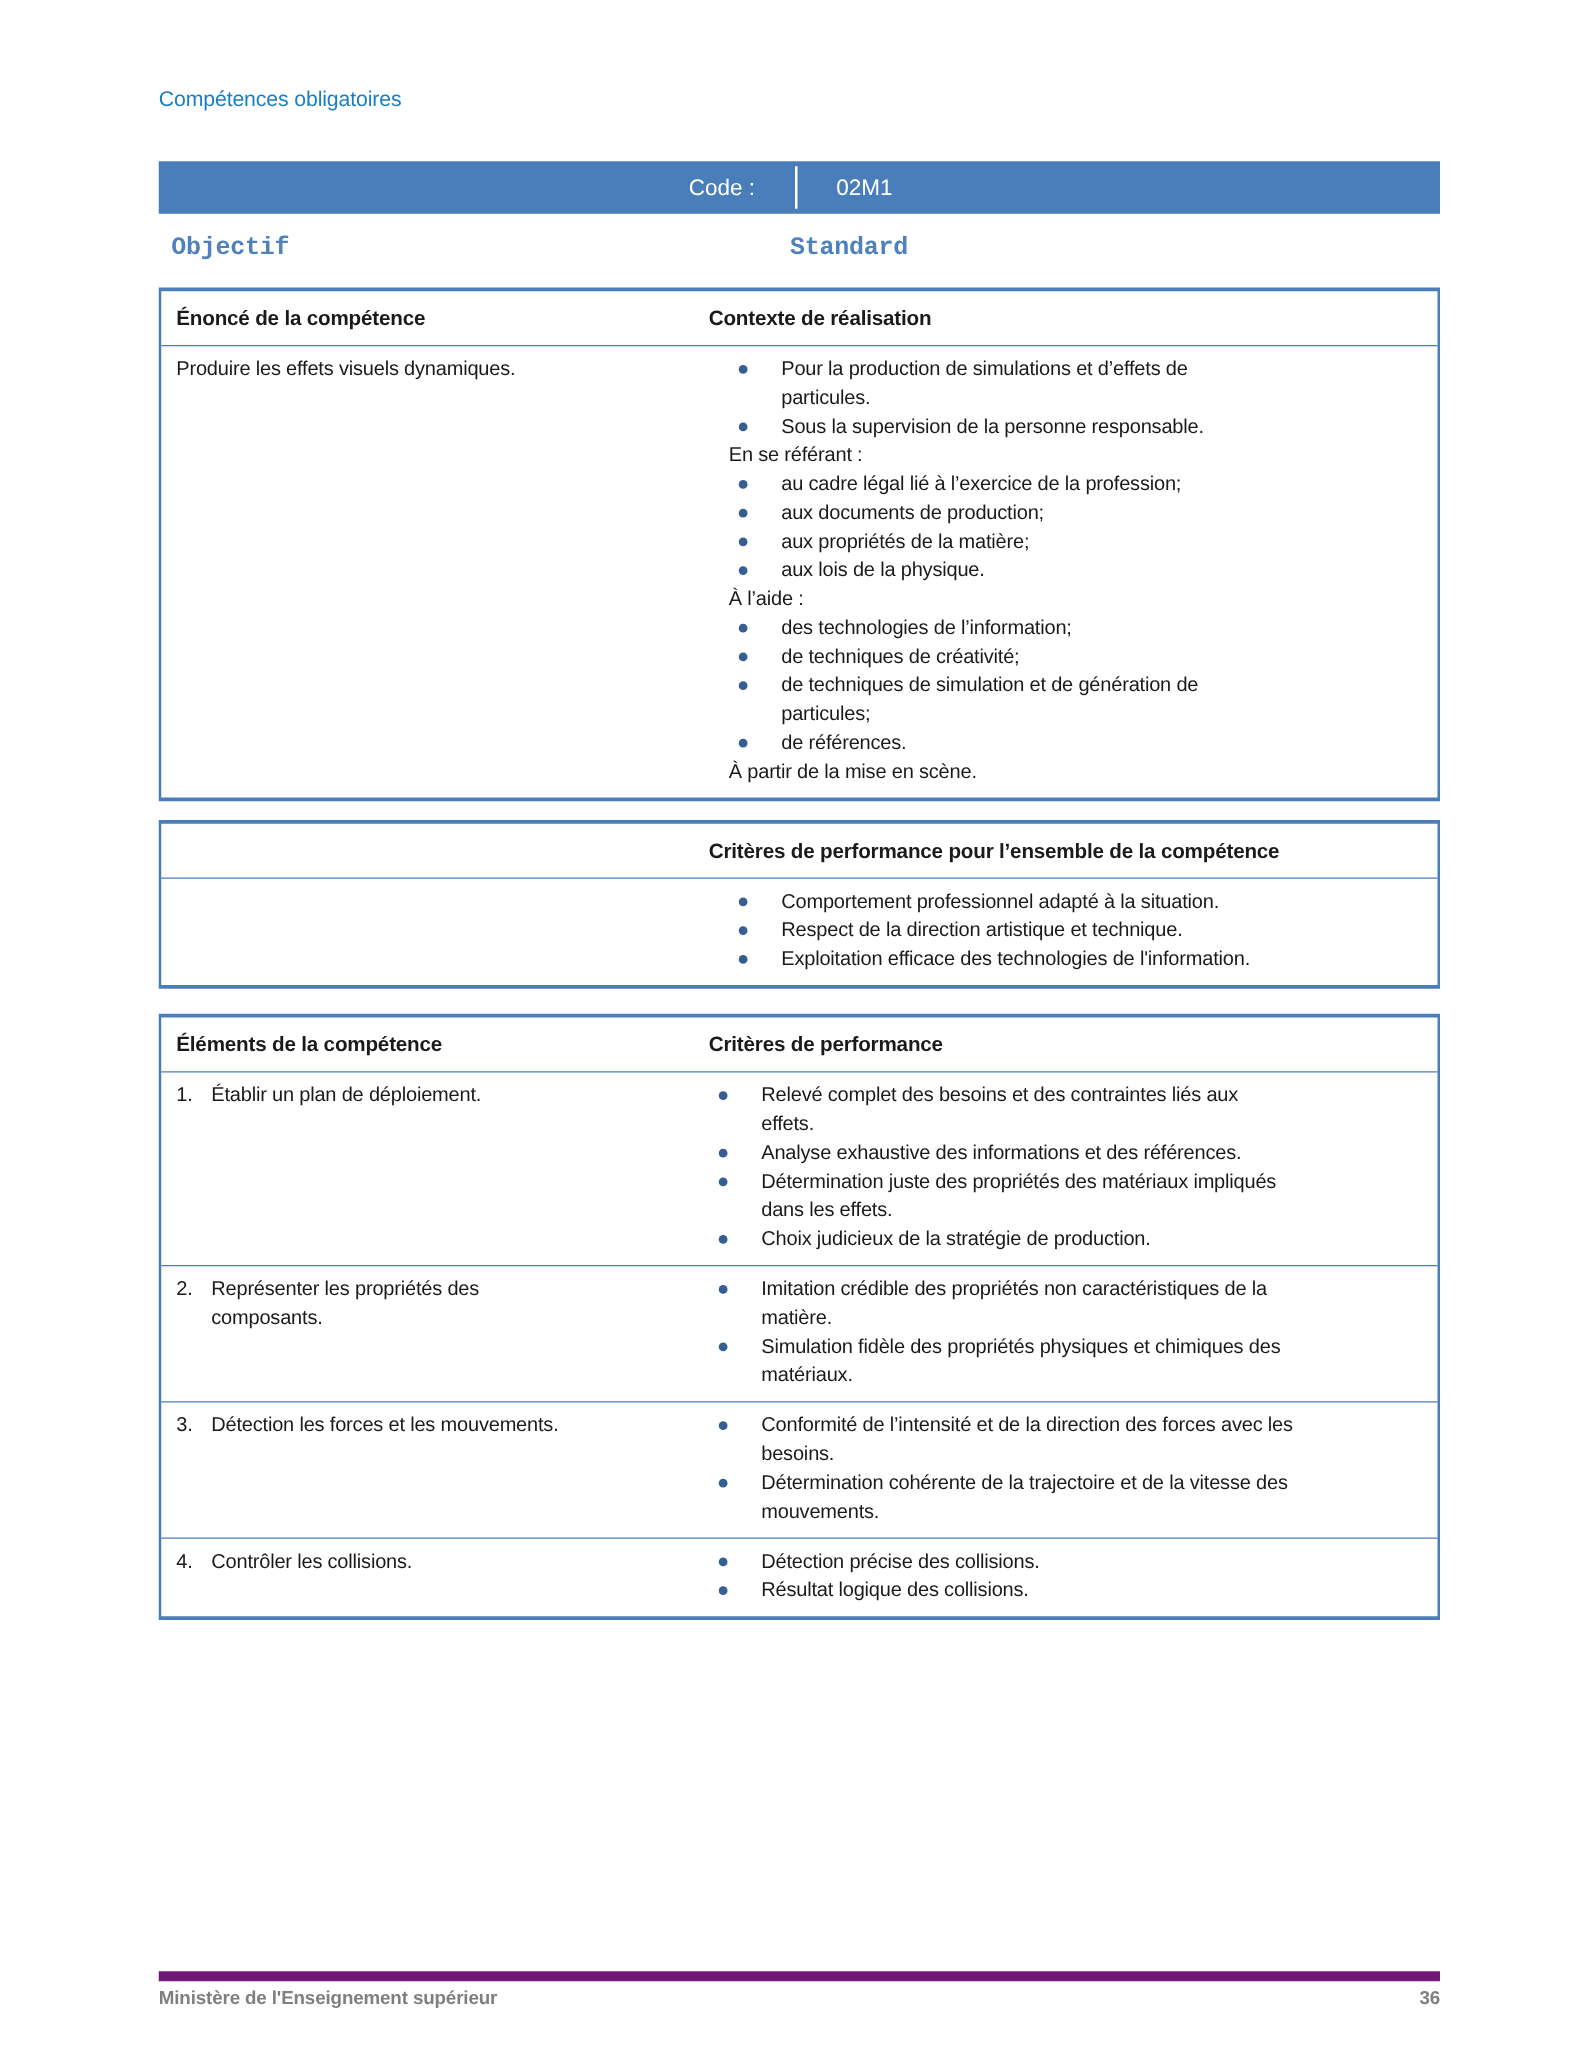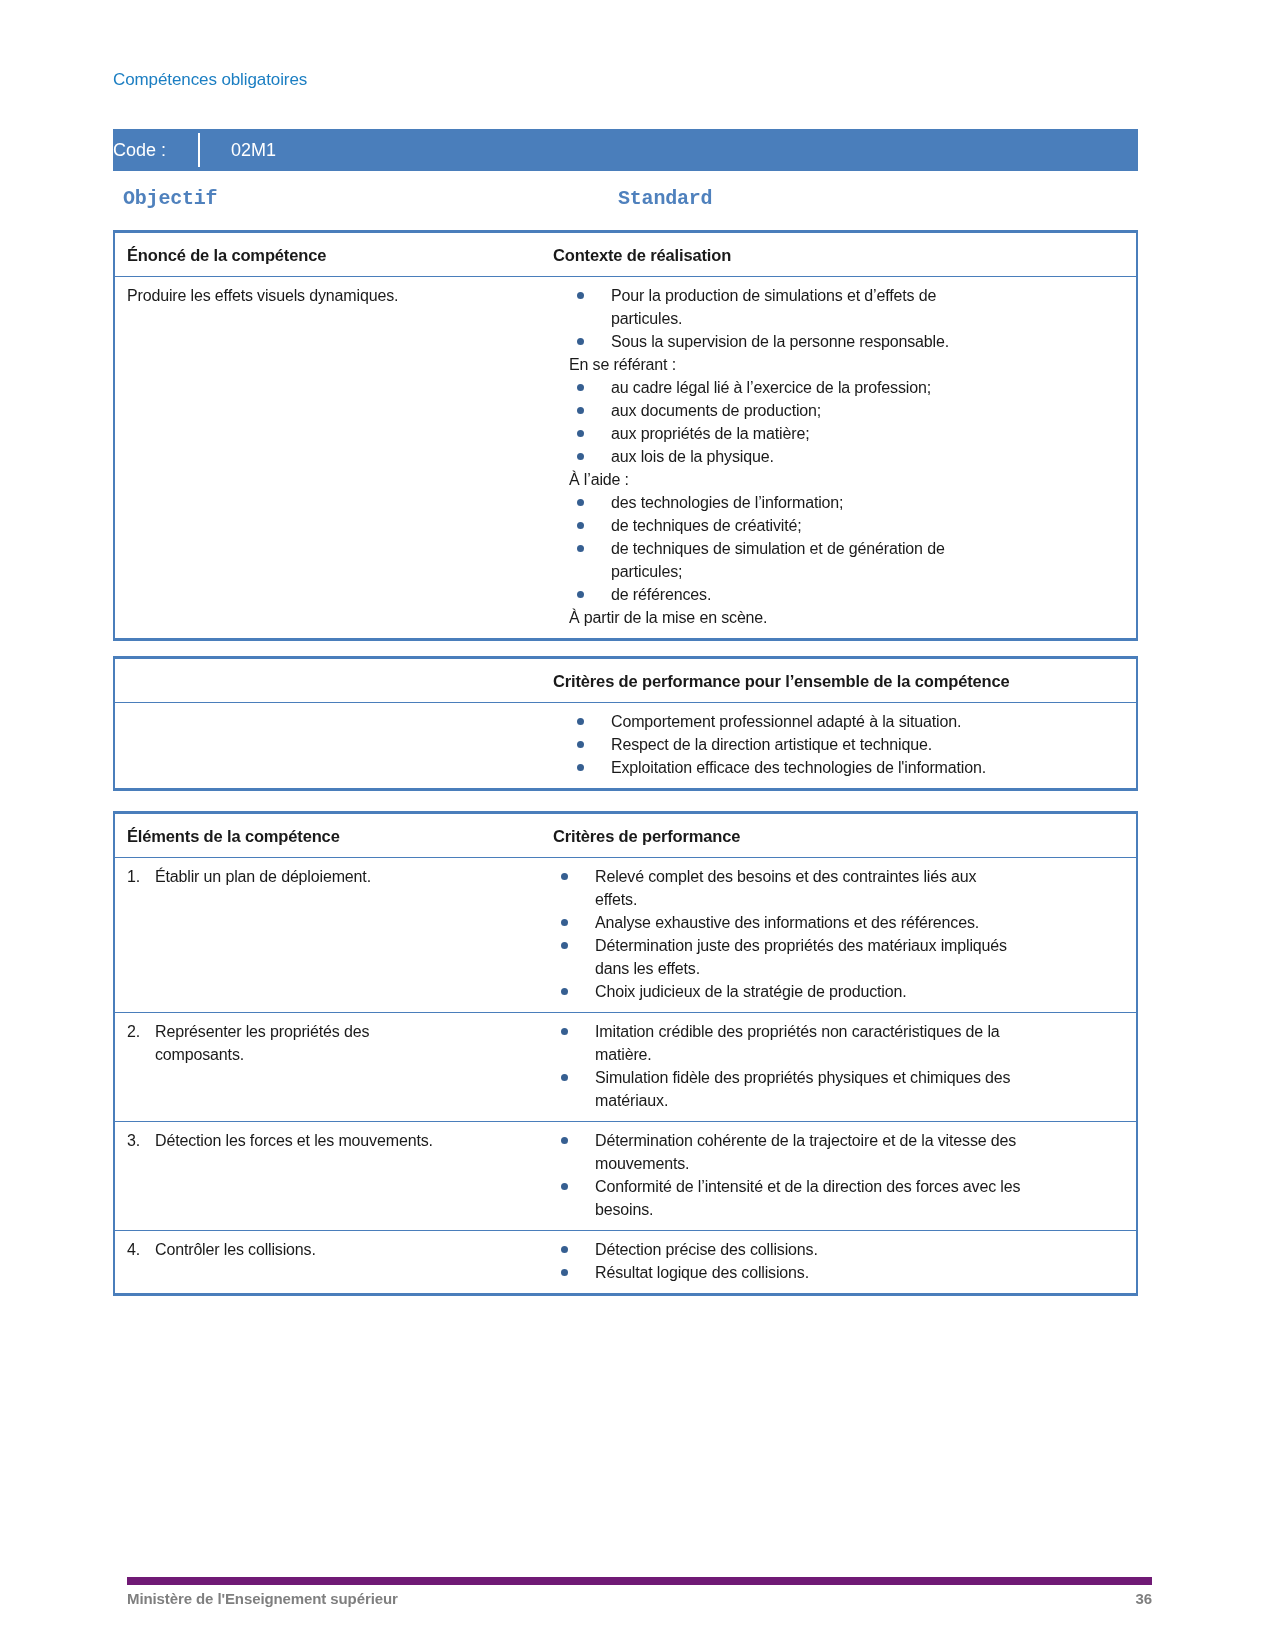--- a/index.html
+++ b/index.html
@@ -6,26 +6,26 @@
     --accent:#4a7ebb;
     --heading:#4f81bd;
     --toplabel:#1b7ec2;
     --bullet:#365f91;
     --gray:#7f7f7f;
     --ink:#1a1a1a;
   }
   *{margin:0;padding:0;box-sizing:border-box;}
   body{background:#fff;font-family:"Liberation Sans",sans-serif;color:var(--ink);}
   .page{position:relative;width:1275px;height:1650px;background:#fff;overflow:hidden;}
-  .content{position:absolute;left:113px;top:70px;width:1025px;}
+  .content{position:absolute;left:127px;top:70px;width:1025px;}
 
   .top-label{color:var(--toplabel);font-size:17px;letter-spacing:-0.1px;}
 
   .code-bar{margin-top:39px;height:42px;background:var(--accent);display:flex;
-    justify-content:flex-start;align-items:center;color:#fff;font-size:18px;gap:20px;}
+    justify-content:center;align-items:center;color:#fff;font-size:18px;gap:20px;}
   .code-bar .sep{width:2px;height:34px;background:#fff;margin-left:12px;flex:none;}
   .code-bar .val{width:70px;padding-left:11px;flex:none;}
 
   .headings{margin-top:16px;display:flex;font-size:20px;font-weight:bold;color:var(--heading);letter-spacing:-0.2px;font-family:Liberation Mono, monospace;}
   .headings .h-left{width:505px;padding-left:10px;flex:none;}
 
   .tbl{border:2px solid var(--accent);border-top-width:3px;border-bottom-width:3px;
     font-size:16px;line-height:23px;letter-spacing:-0.15px;}
   .tbl-enonce{margin-top:20px;}
   .tbl-ensemble{margin-top:15px;}
@@ -268,27 +268,27 @@
         <span class="num">3.</span>
         <span class="lbl">Détection les forces et les mouvements.</span>
       </div>
     </div>
     <div class="cell-r">
       <div>
                 <div class="b-line">
     <span class="dot-w">
                     <span class="dot"></span>
                   </span>
+    <span class="txt">Conformité de l’intensité et de la direction des forces avec les besoins.</span>
+  </div>
+                <div class="b-line">
+    <span class="dot-w">
+                    <span class="dot"></span>
+                  </span>
     <span class="txt">Détermination cohérente de la trajectoire et de la vitesse des mouvements.</span>
-  </div>
-                <div class="b-line">
-    <span class="dot-w">
-                    <span class="dot"></span>
-                  </span>
-    <span class="txt">Conformité de l’intensité et de la direction des forces avec les besoins.</span>
   </div>
               </div>
     </div>
   </div>
           <div class="t-row">
     <div class="cell-l">
       <div class="el">
         <span class="num">4.</span>
         <span class="lbl">Contrôler les collisions.</span>
       </div>

